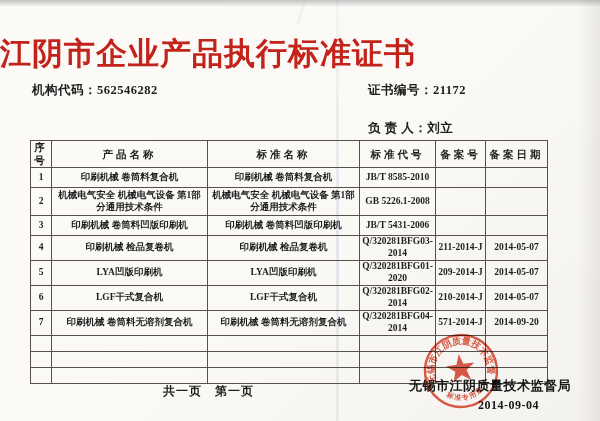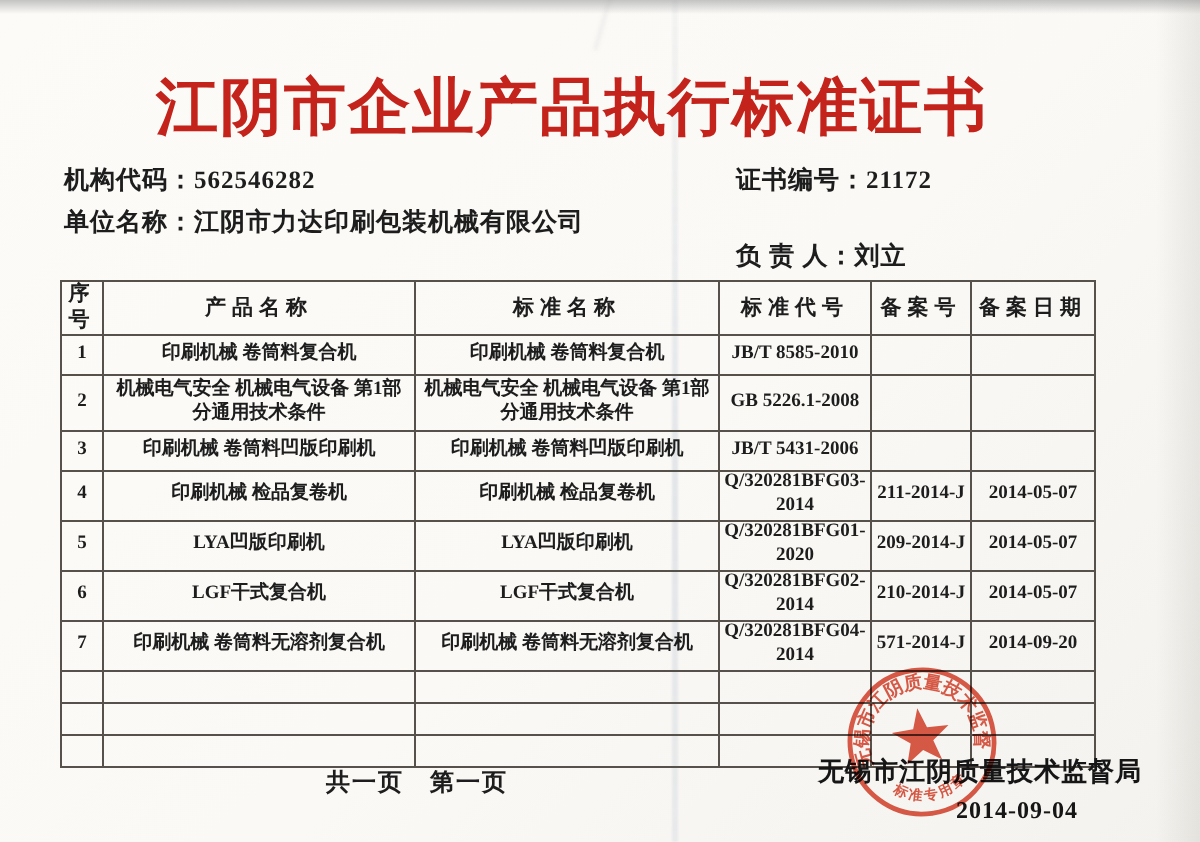--- a/index.html
+++ b/index.html
@@ -11,21 +11,21 @@
   *{margin:0;padding:0;box-sizing:border-box;}
   html,body{width:600px;height:421px;overflow:hidden;}
   body{font-family:"Liberation Serif","DejaVu Serif",serif;background:#ededeb;}
 
   .scan{position:relative;width:600px;height:421px;background:linear-gradient(135deg,#fcfbf8 0%,#faf9f6 55%,#f4f2ee 100%);overflow:hidden;}
   .scan-top-edge{position:absolute;left:0;top:0;width:600px;height:7px;background:linear-gradient(to bottom,#c3c3c2,rgba(255,255,255,0));}
   .scan-right-edge{position:absolute;right:0;top:0;width:22px;height:421px;background:linear-gradient(to right,rgba(0,0,0,0),rgba(90,85,75,0.10));}
   .paper-crease{position:absolute;left:336px;top:0;width:3px;height:421px;background:linear-gradient(to bottom,rgba(110,125,160,0.05),rgba(110,130,170,0.16) 60%,rgba(110,130,170,0.10));filter:blur(0.6px);}
   .paper-wrinkle{position:absolute;left:300px;top:4px;width:90px;height:34px;border-left:1px solid rgba(150,150,150,0.25);transform:rotate(16deg);filter:blur(1px);}
 
-  .title{position:absolute;left:0;top:33px;width:572px;text-align:center;font-size:31px;font-weight:bold;letter-spacing:1px;color:var(--title-red);white-space:nowrap;}
+  .title{position:absolute;left:0;top:33px;width:572px;text-align:left;font-size:31px;font-weight:bold;letter-spacing:1px;color:var(--title-red);white-space:nowrap;}
 
   .info-line{position:absolute;font-size:12.5px;font-weight:bold;color:var(--ink);white-space:nowrap;letter-spacing:0.5px;}
   .info-org{left:32px;top:82px;}
   .info-cert{left:368px;top:82px;}
   .info-name{left:32px;top:103px;}
   .info-addr{left:32px;top:124px;}
   .info-person{left:368px;top:120px;}
 
   table.cert-table{position:absolute;left:30px;top:140px;width:517px;border-collapse:collapse;table-layout:fixed;color:var(--ink);}
   .cert-table th,.cert-table td{border:1px solid var(--table-border);text-align:center;vertical-align:middle;padding:0 2px;font-weight:bold;line-height:1.25;}
@@ -59,21 +59,20 @@
 <div class="scan">
   <div class="scan-top-edge"></div>
   <div class="scan-right-edge"></div>
   <div class="paper-wrinkle"></div>
   <div class="paper-crease"></div>
 
   <h1 class="title">江阴市企业产品执行标准证书</h1>
 
   <div class="info-line info-org"><span>机构代码：</span><span>562546282</span></div>
   <div class="info-line info-cert"><span>证书编号：</span><span>21172</span></div>
-  <div class="info-line info-name"><span>单位名称：</span><span>江阴市力达印刷包装机械有限公司</span></div>
   <div class="info-line info-person"><span>负 责 人：</span><span>刘立</span></div>
 
   <table class="cert-table">
     <colgroup>
       <col style="width:21px">
         <col style="width:156px">
         <col style="width:152px">
         <col style="width:76px">
         <col style="width:50px">
         <col style="width:62px">

